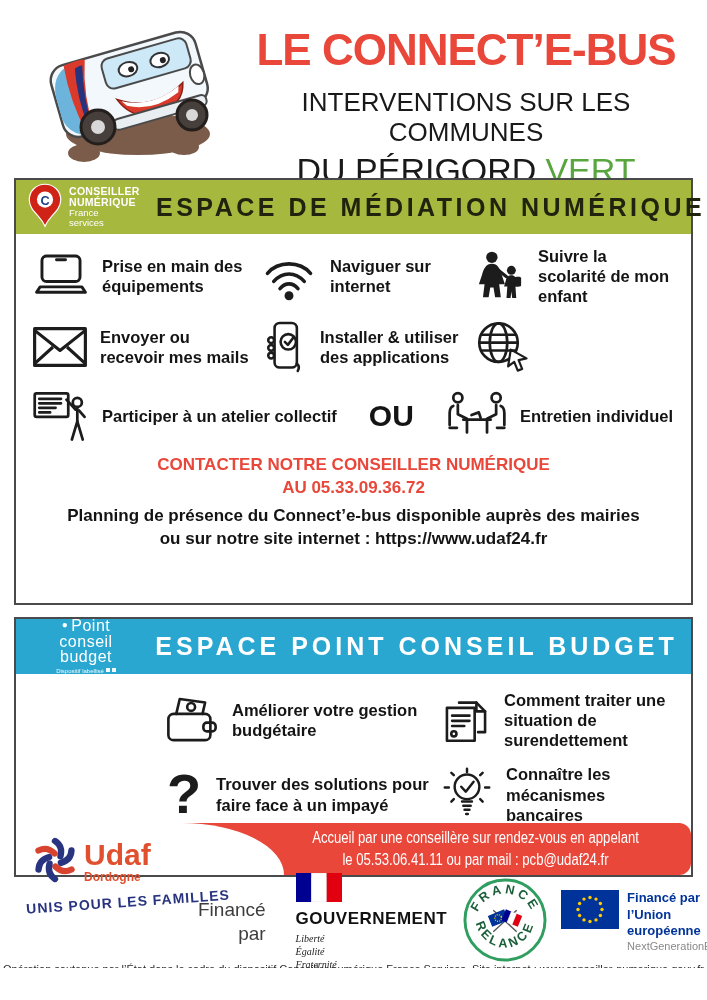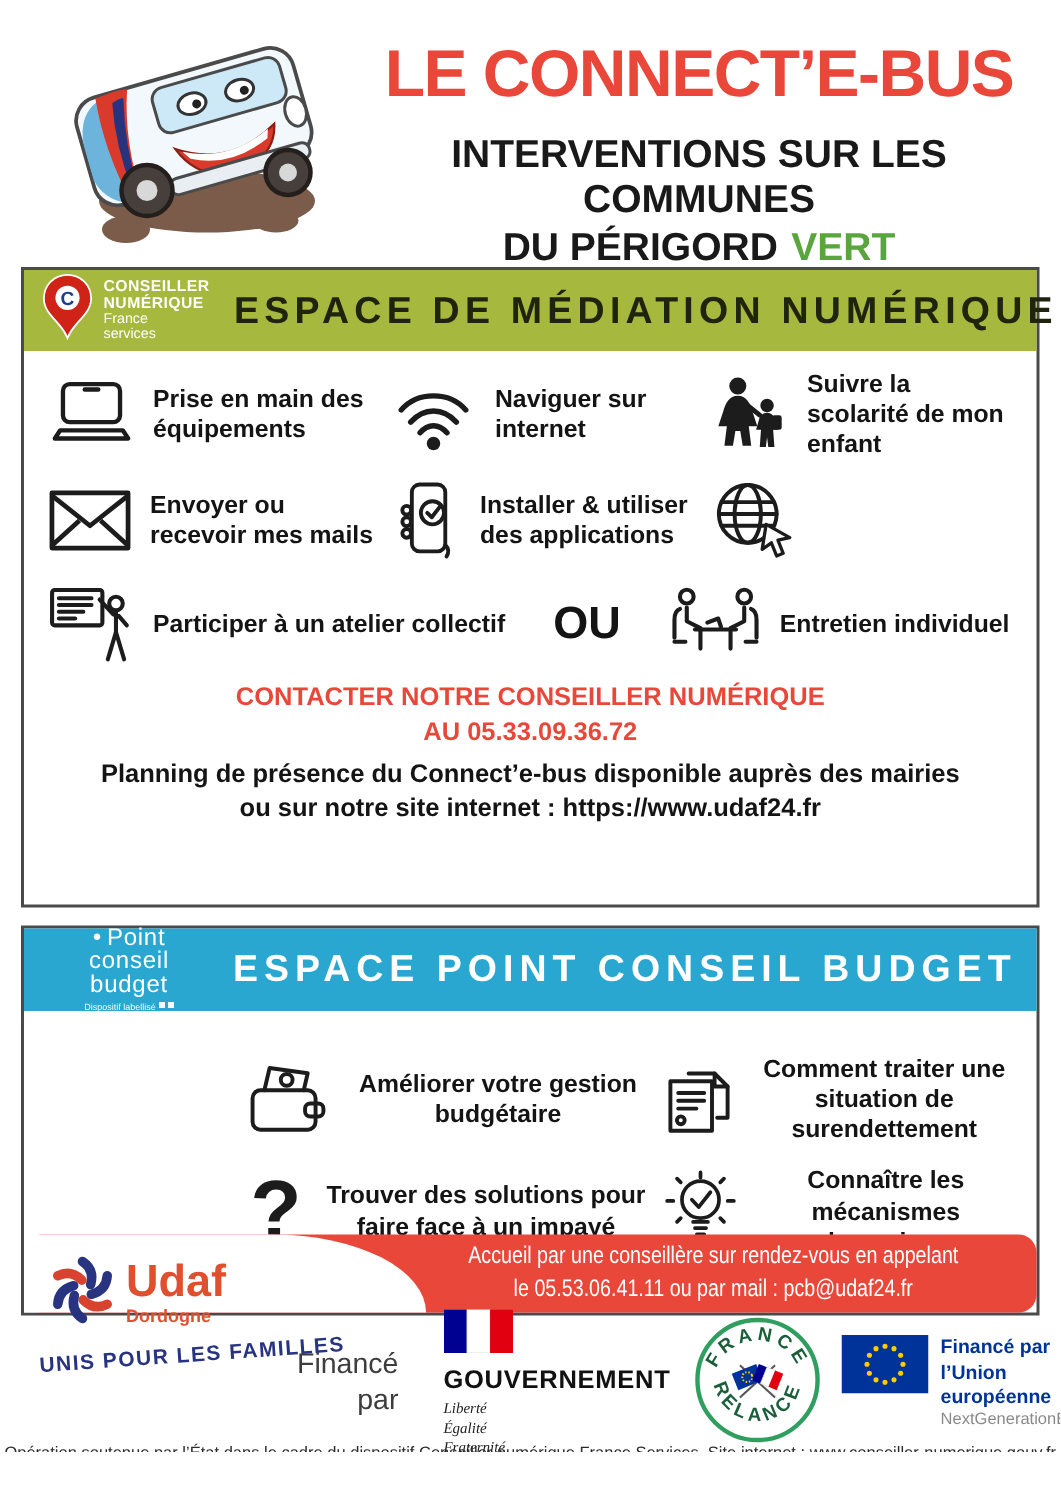--- a/index.html
+++ b/index.html
@@ -11,22 +11,22 @@
   *{margin:0;padding:0;box-sizing:border-box;}
   html,body{background:#fff;}
   body{font-family:"Liberation Sans",sans-serif;}
   .poster{position:relative;width:707px;height:968px;background:#fff;overflow:hidden;margin:0 auto;}
 
   
   .header{position:absolute;top:0;left:0;right:0;height:176px;}
   .bus{position:absolute;left:32px;top:14px;}
   .titles{position:absolute;left:235px;width:462px;top:28px;text-align:center;}
   .main-title{color:var(--accent-red,#e8473a);font-size:44px;font-weight:bold;letter-spacing:-1px;line-height:1;}
-  .sub1{margin-top:16px;font-size:26px;font-weight:bold;color:#191919;line-height:1.15;}
-  .sub2{font-size:26px;font-weight:bold;color:#191919;line-height:1.3;}
+  .sub1{margin-top:16px;font-size:26px;font-weight:normal;color:#191919;line-height:1.15;}
+  .sub2{font-size:34px;font-weight:normal;color:#191919;line-height:1.3;}
   .vert{color:var(--highlight-green,#59a63f);margin-left:9px;}
 
   
   .box{position:absolute;left:14px;right:14px;border:2px solid #4a4a4a;background:#fff;}
   .box1{top:178px;height:427px;}
   .box2{top:617px;height:260px;}
 
   .banner{height:54px;display:flex;align-items:center;}
   .banner-green{background:var(--olive-green,#a6b83d);}
   .banner-blue{background:var(--banner-blue,#29a7d0);height:55px;}
@@ -49,21 +49,21 @@
   .item{display:flex;align-items:center;gap:12px;}
   .icn{flex:0 0 auto;display:flex;align-items:center;justify-content:center;}
   .icn svg{display:block;}
   .item-label{font-size:16.5px;font-weight:bold;color:#141414;line-height:1.22;}
   .row3{display:flex;align-items:center;justify-content:space-between;padding:12px 18px 0 16px;}
   .or{font-size:30px;font-weight:bold;color:#141414;margin:0 24px;}
   .contact{text-align:center;color:var(--accent-red,#e8473a);font-weight:bold;font-size:17px;line-height:1.32;margin-top:10px;}
   .planning{text-align:center;font-weight:bold;font-size:17px;color:#141414;line-height:1.32;margin-top:6px;}
 
   
-  .budget-grid{display:grid;grid-template-columns:268px 1fr;padding:29px 16px 0 148px;row-gap:14px;column-gap:8px;text-align:center;}
+  .budget-grid{display:grid;grid-template-columns:268px 1fr;padding:16px 16px 0 148px;row-gap:14px;column-gap:8px;}
   .red-banner{position:absolute;left:0;right:0;bottom:0;height:52px;background:var(--accent-red,#e8473a);color:#fff;
     display:flex;flex-direction:column;justify-content:center;text-align:center;line-height:1.35;border-radius:12px;}
   .red-banner::before{content:"";position:absolute;left:0;top:0;bottom:0;width:268px;background:#fff;
     border-top-right-radius:110px 56px;}
   .rb-line{position:relative;padding-left:262px;font-size:16px;transform:scaleX(0.82);transform-origin:62% center;white-space:nowrap;}
 
   
   .udaf{position:absolute;left:26px;top:831px;width:225px;z-index:5;}
   .udaf-top{display:flex;align-items:center;gap:0;}
   .udaf-name{color:var(--udaf-orange,#e0502e);font-size:30px;font-weight:bold;line-height:0.9;}

